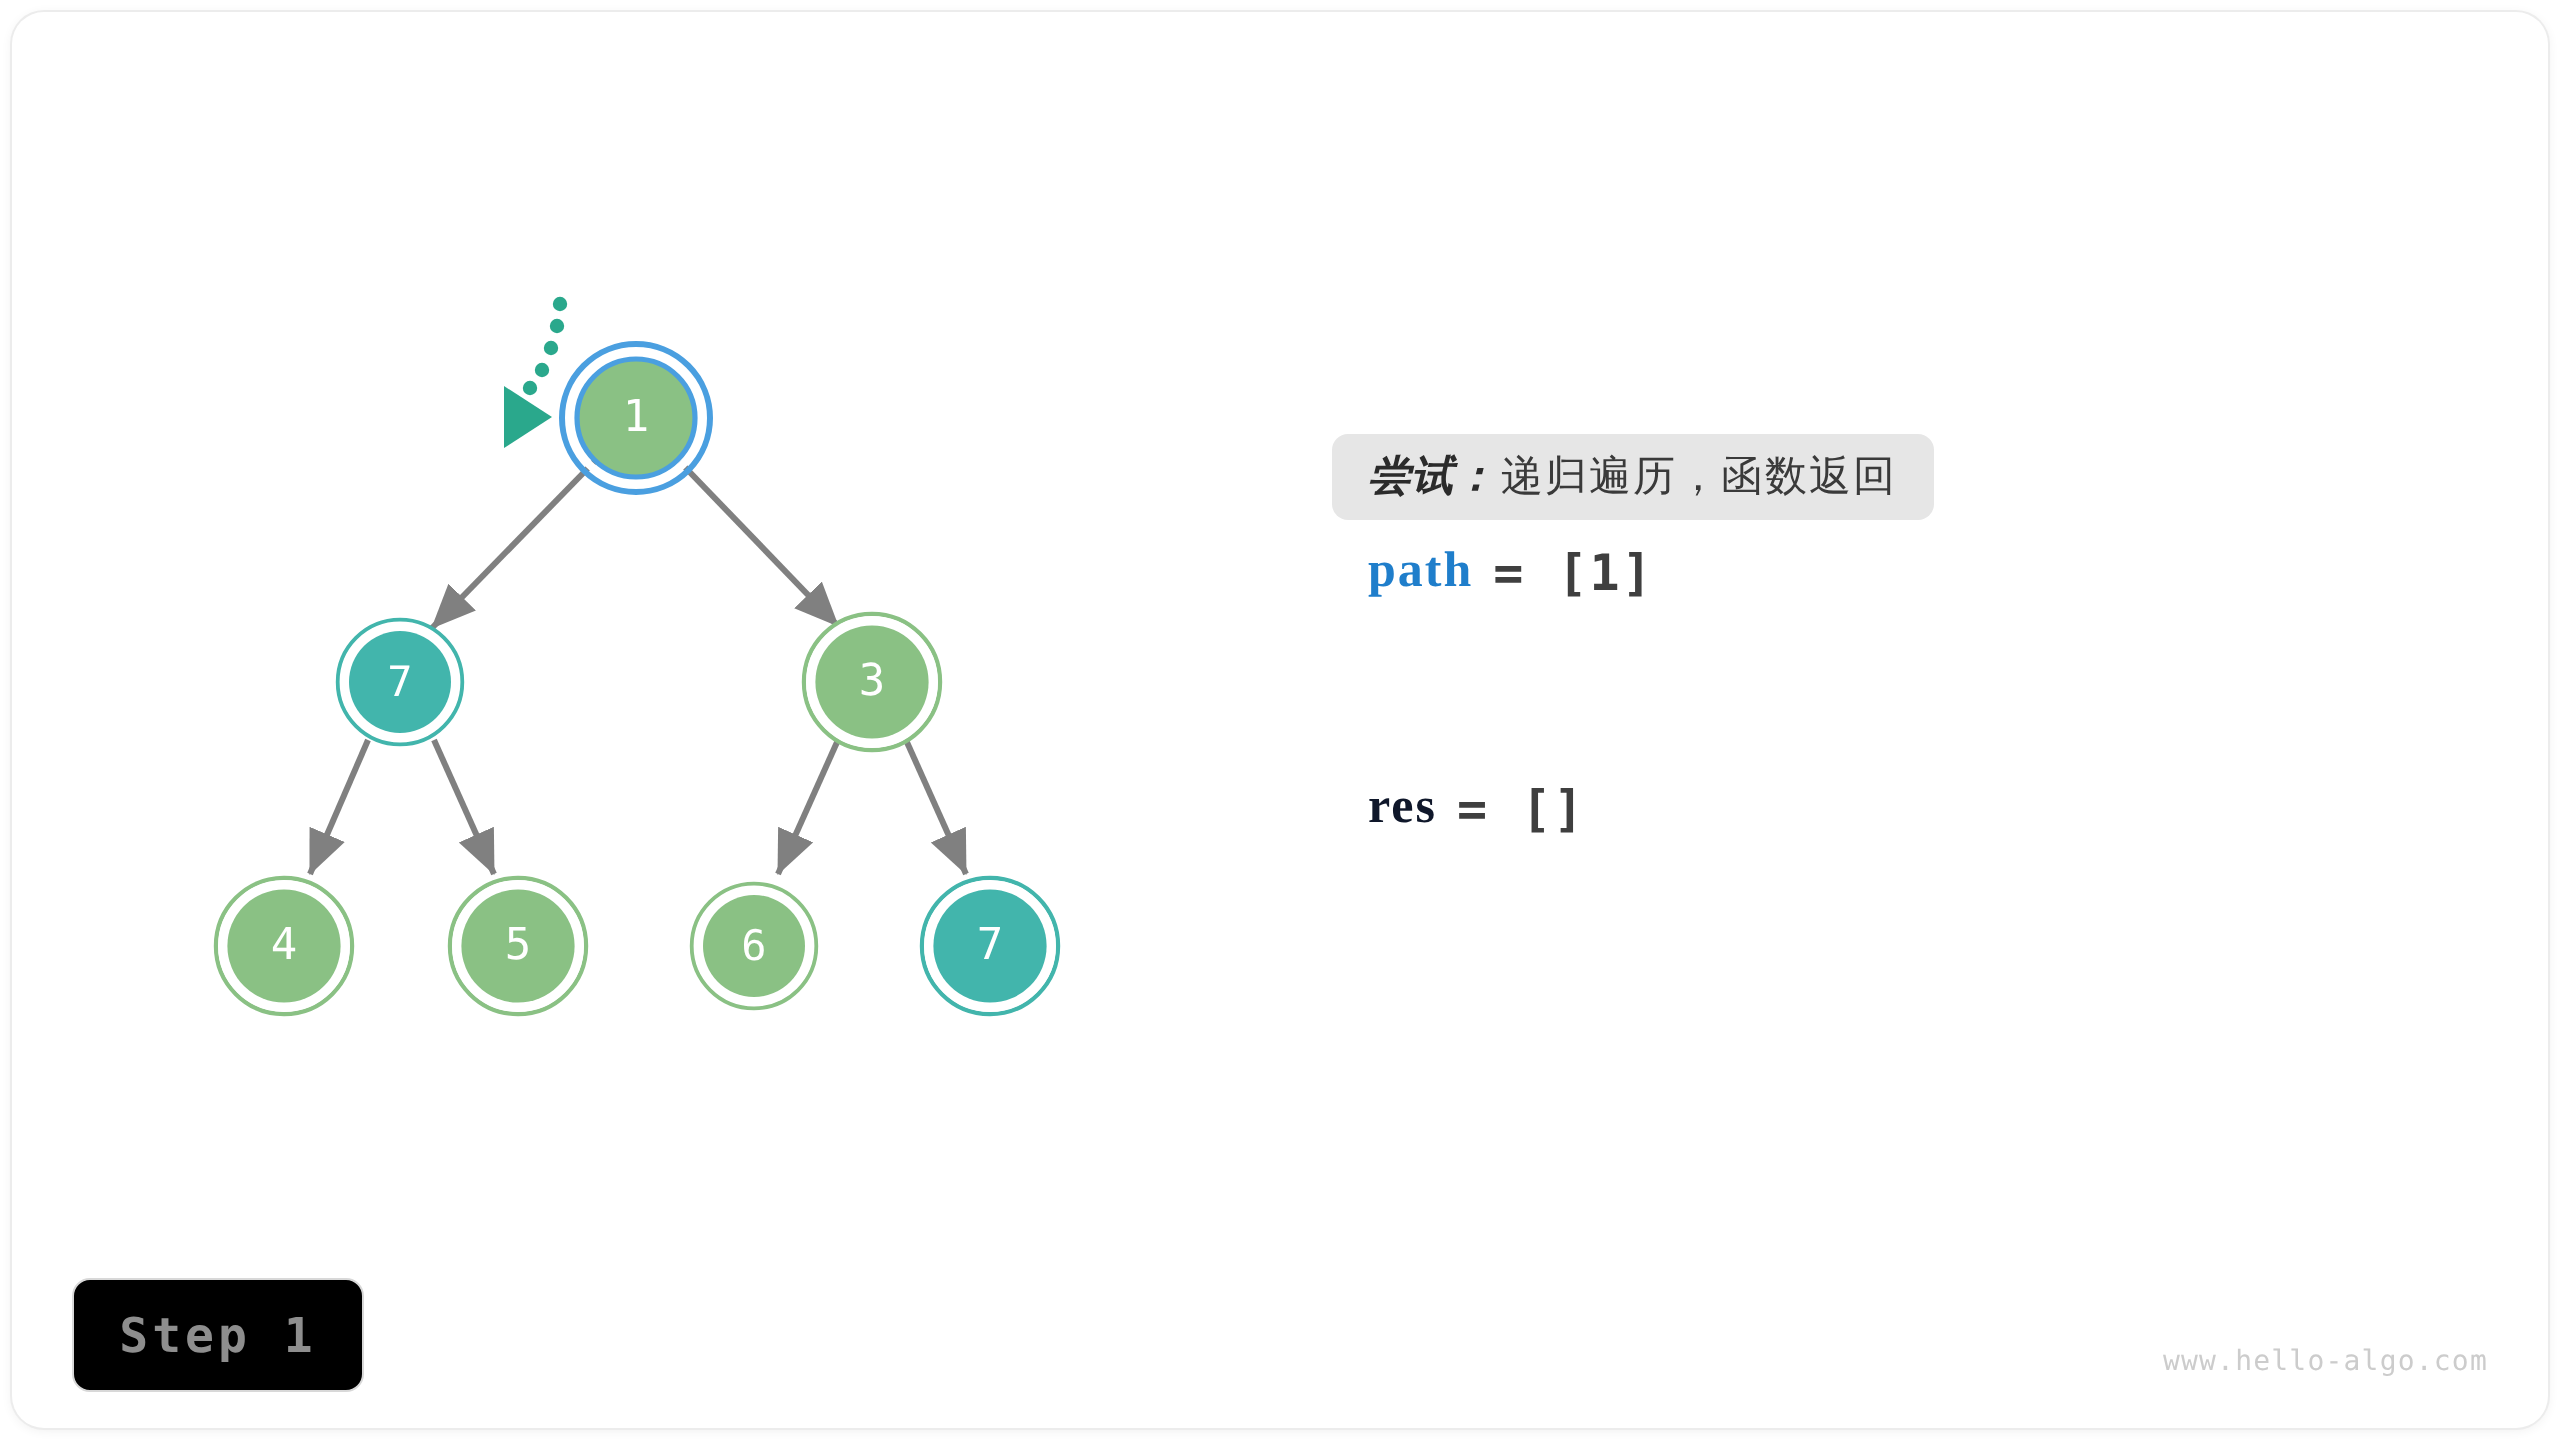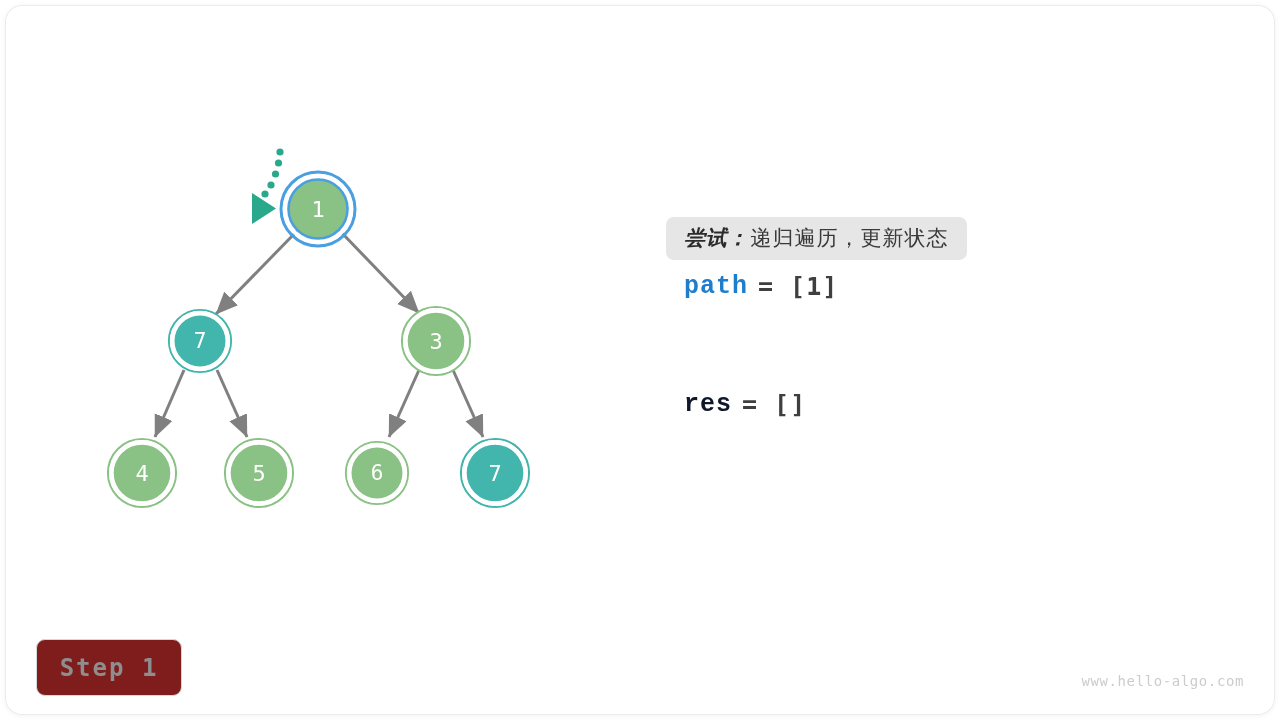--- a/index.html
+++ b/index.html
@@ -77,21 +77,21 @@
   }
   .cn-text {
     font-family: "DejaVu Sans", "Liberation Sans", sans-serif;
     font-size: 21px;
     color: #3a3a3a;
     letter-spacing: 1px;
     margin-left: 2px;
   }
 
   .code-line {
-    font-family: Liberation Mono, monospace;
+    font-family: Liberation Serif, serif;
     font-size: 25px;
     font-weight: bold;
     letter-spacing: 1px;
   }
   .code-var-blue { color: #1f7ecb; }
   .code-var-teal { color: #0f172a; }
   .code-rest {
     color: #3f3f3f;
     font-family: "DejaVu Sans Mono", "Liberation Mono", monospace;
     font-size: 25px;
@@ -104,21 +104,21 @@
 
   
   #step-badge {
     position: absolute;
     left: 36px;
     top: 639px;
     width: 144px;
     height: 55px;
     border: 1px solid #d8d8d8;
     border-radius: 9px;
-    background: #7f1d1d;
+    background: #000000;
     display: flex;
     align-items: center;
     justify-content: center;
     font-family: "DejaVu Sans Mono", "Liberation Mono", monospace;
     font-size: 24px;
     font-weight: bold;
     color: #8e8e8e;
     letter-spacing: 2px;
   }
 
@@ -218,21 +218,21 @@
       </g>
 
     </g>
   </svg>
 
   <div id="info-panel">
 
     <div class="info-line">
       <span class="hl-box">
         <span class="cn-label">尝试：</span>
-        <span class="cn-text">递归遍历，更新状态</span>
+        <span class="cn-text">递归遍历，函数返回</span>
       </span>
     </div>
 
 
     <div class="info-line">
       <span class="code-line code-var-blue">path</span>
       <span class="code-rest">= [1]</span>
     </div>
 
     <div class="spacer-line"></div>

